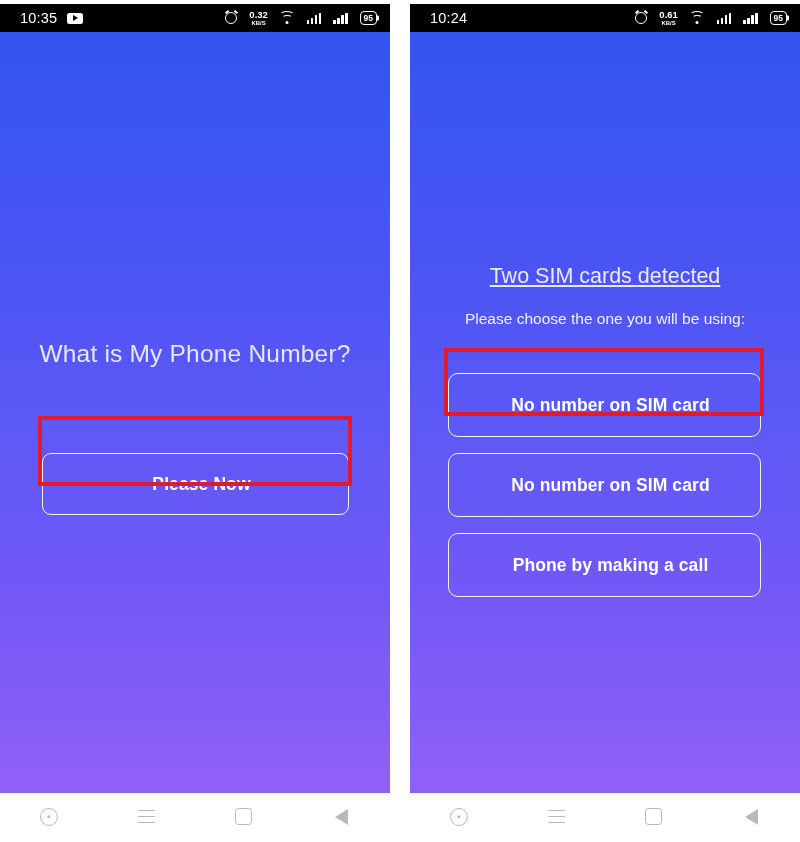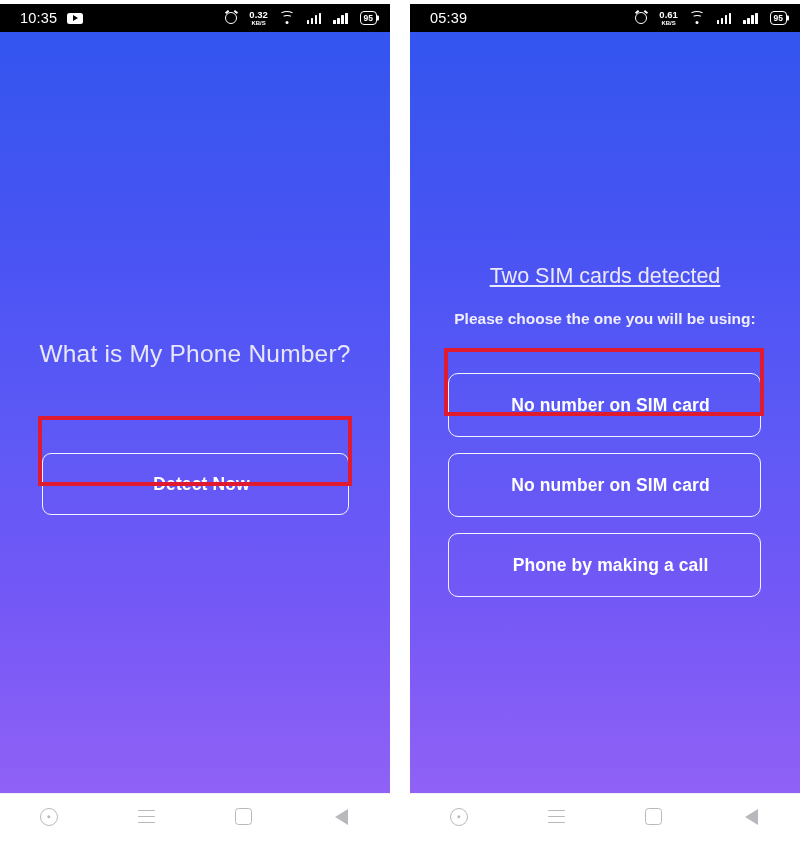--- a/index.html
+++ b/index.html
@@ -236,21 +236,21 @@
     color: #ece9fd;
     margin: 0;
     text-decoration: underline;
   }
   .subtitle-sim {
     position: absolute;
     left: 0; right: 0;
     top: 278px;
     text-align: center;
     font-size: 15.5px;
-    font-weight: 700;
+    font-weight: 400;
     color: #f0eefe;
     margin: 0;
   }
   .sim-btn {
     position: absolute;
     left: 38px;
     width: 313px;
     height: 64px;
     border-radius: 10px;
   }
@@ -359,21 +359,21 @@
             <span></span>
             <span></span>
           </div>
         <div class="battery">95</div>
       </div>
     </div>
 
     <div class="screen">
       <div class="left-content">
         <h1 class="headline">What is My Phone Number?</h1>
-        <div class="btn btn-detect-now">Detect Now</div>
+        <div class="btn btn-detect-now">Please Now</div>
       </div>
     </div>
 
     <div class="navbar">
       <div class="nav-ico">
           <div class="ico-circle"></div>
         </div>
       <div class="nav-ico">
           <div class="ico-menu">
             <span></span>
@@ -387,21 +387,21 @@
       <div class="nav-ico">
           <div class="ico-back"></div>
         </div>
     </div>
   </div>
 
   <div class="phone right">
 
     <div class="statusbar">
       <div class="sb-left">
-        <div class="sb-clock">05:39</div>
+        <div class="sb-clock">10:24</div>
       </div>
       <div class="sb-right">
         <div class="alarm-icon"></div>
         <div class="netspeed">
           <div class="val">0.61</div>
           <div class="unit">KB/S</div>
         </div>
         <div class="wifi-icon">
             <i class="a"></i>
             <i class="b"></i>

